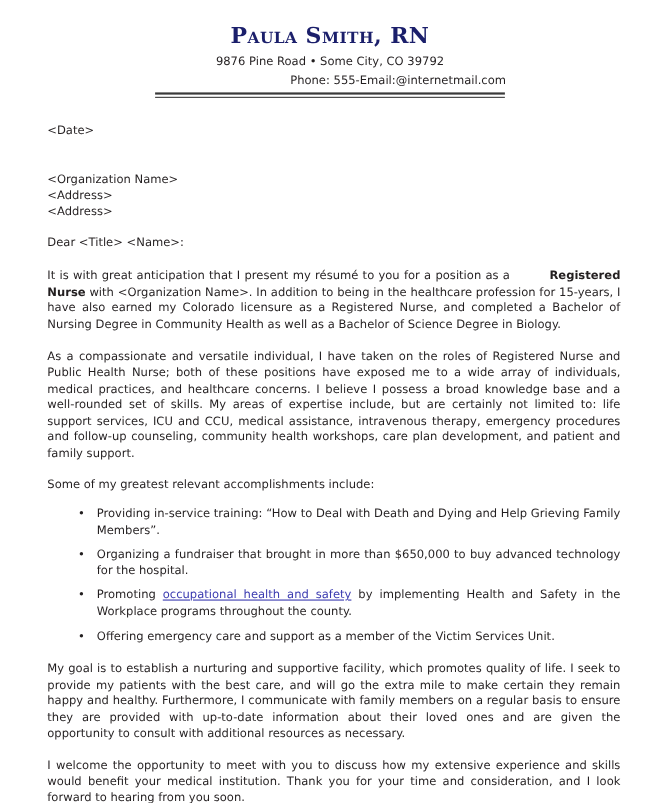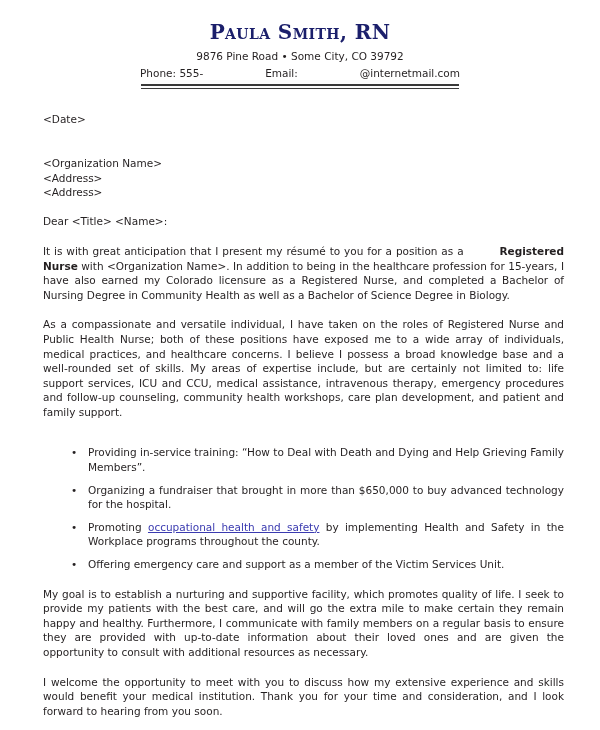--- a/index.html
+++ b/index.html
@@ -40,21 +40,21 @@
   .lh-address {
     font-size: 10.5px;
     color: #231f20;
     margin-top: 7px;
     line-height: 1.2;
   }
   .lh-contact {
     width: 320px;
     margin: 4px auto 0 auto;
     display: flex;
-    justify-content: space-between;
+    justify-content: flex-end;
     align-items: baseline;
     font-size: 10.5px;
     color: #231f20;
     line-height: 1.2;
   }
   .lh-contact .c-phone { white-space: pre; }
   .lh-contact .c-email-label { white-space: pre; }
   .lh-contact .c-email { white-space: pre; }
 
   .lh-rule {
@@ -158,20 +158,21 @@
     <p class="para">
       <span>It is with great anticipation that I present my résumé to you for a position as a </span><b class="bold">Registered Nurse</b><span> with &lt;Organization Name&gt;. In addition to being in the healthcare profession for 15-years, I have also earned my Colorado licensure as a Registered Nurse, and completed a Bachelor of Nursing Degree in Community Health as well as a Bachelor of Science Degree in Biology.</span>
     </p>
 
     <div class="gap-para"></div>
 
     <p class="para">As a compassionate and versatile individual, I have taken on the roles of Registered Nurse and Public Health Nurse; both of these positions have exposed me to a wide array of individuals, medical practices, and healthcare concerns. I believe I possess a broad knowledge base and a well-rounded set of skills. My areas of expertise include, but are certainly not limited to: life support services, ICU and CCU, medical assistance, intravenous therapy, emergency procedures and follow-up counseling, community health workshops, care plan development, and patient and family support.</p>
 
     <div class="gap-para"></div>
 
+    <p class="para">Some of my greatest relevant accomplishments include:</p>
 
     <div class="gap-small"></div>
 
     <ul class="bullets">
       <li>
         <span class="bullet-dot">•</span>
         <span>Providing in-service training: “How to Deal with Death and Dying and Help Grieving Family Members”.</span>
       </li>
       <li>
         <span class="bullet-dot">•</span>

